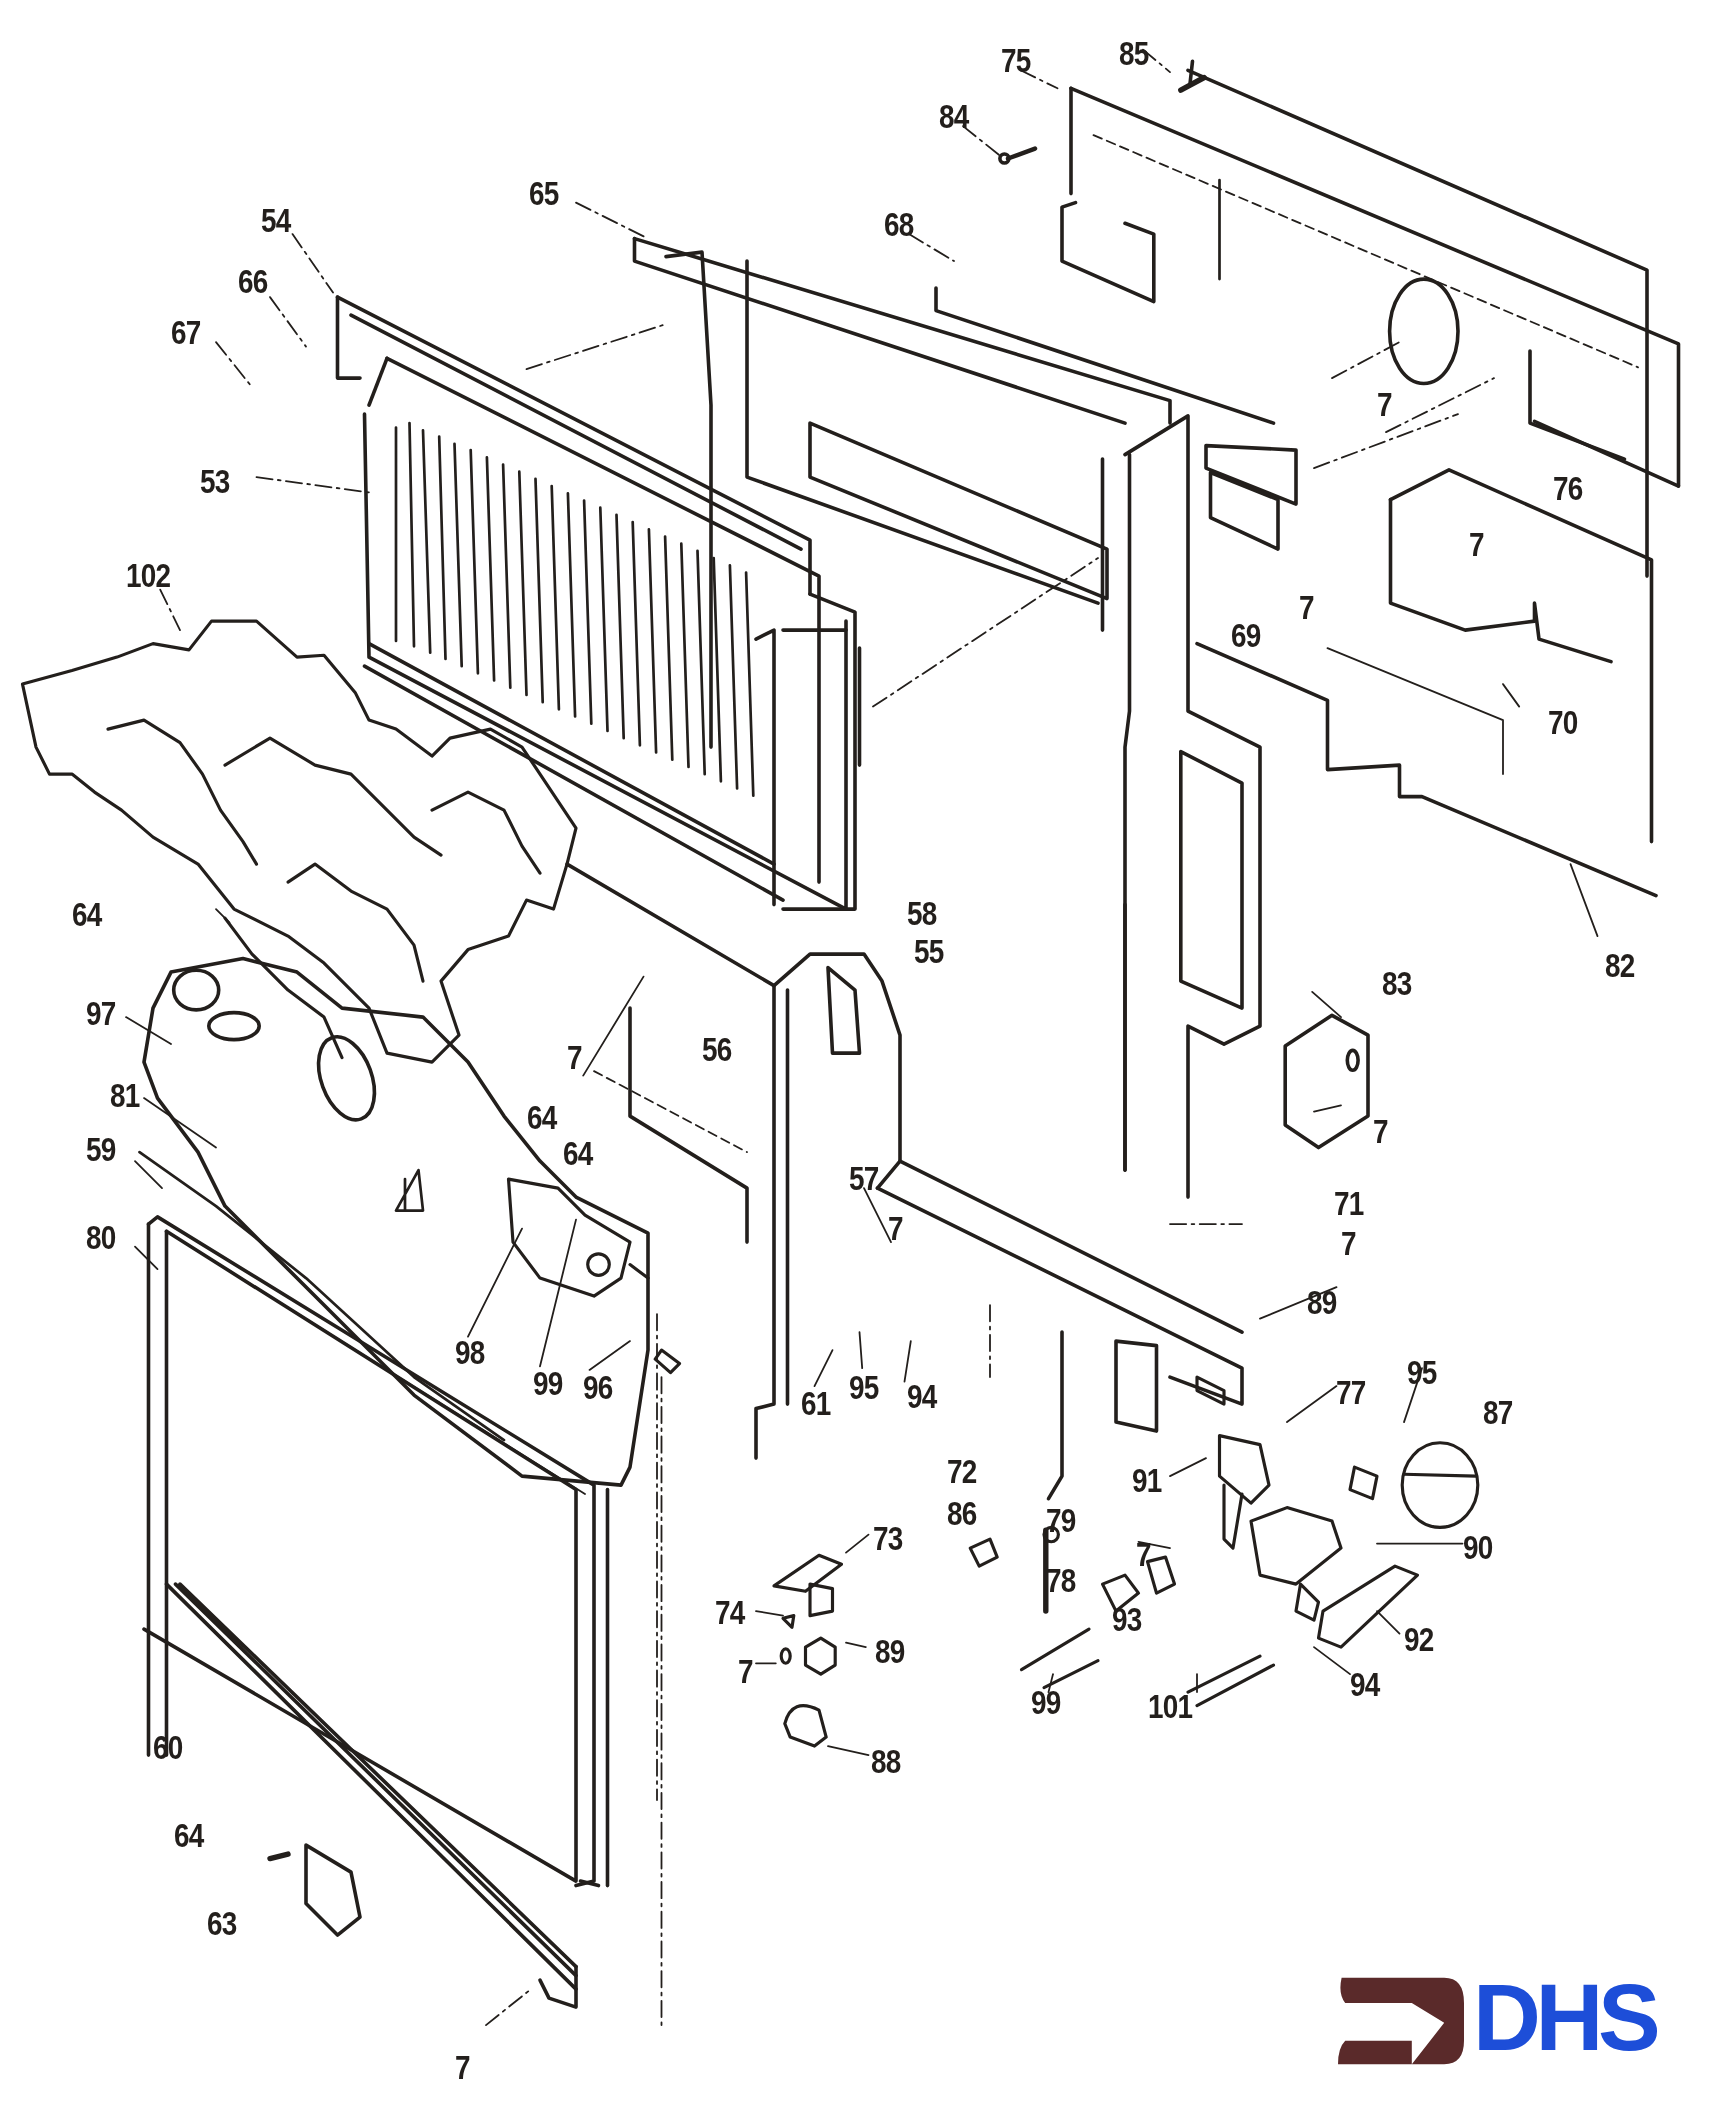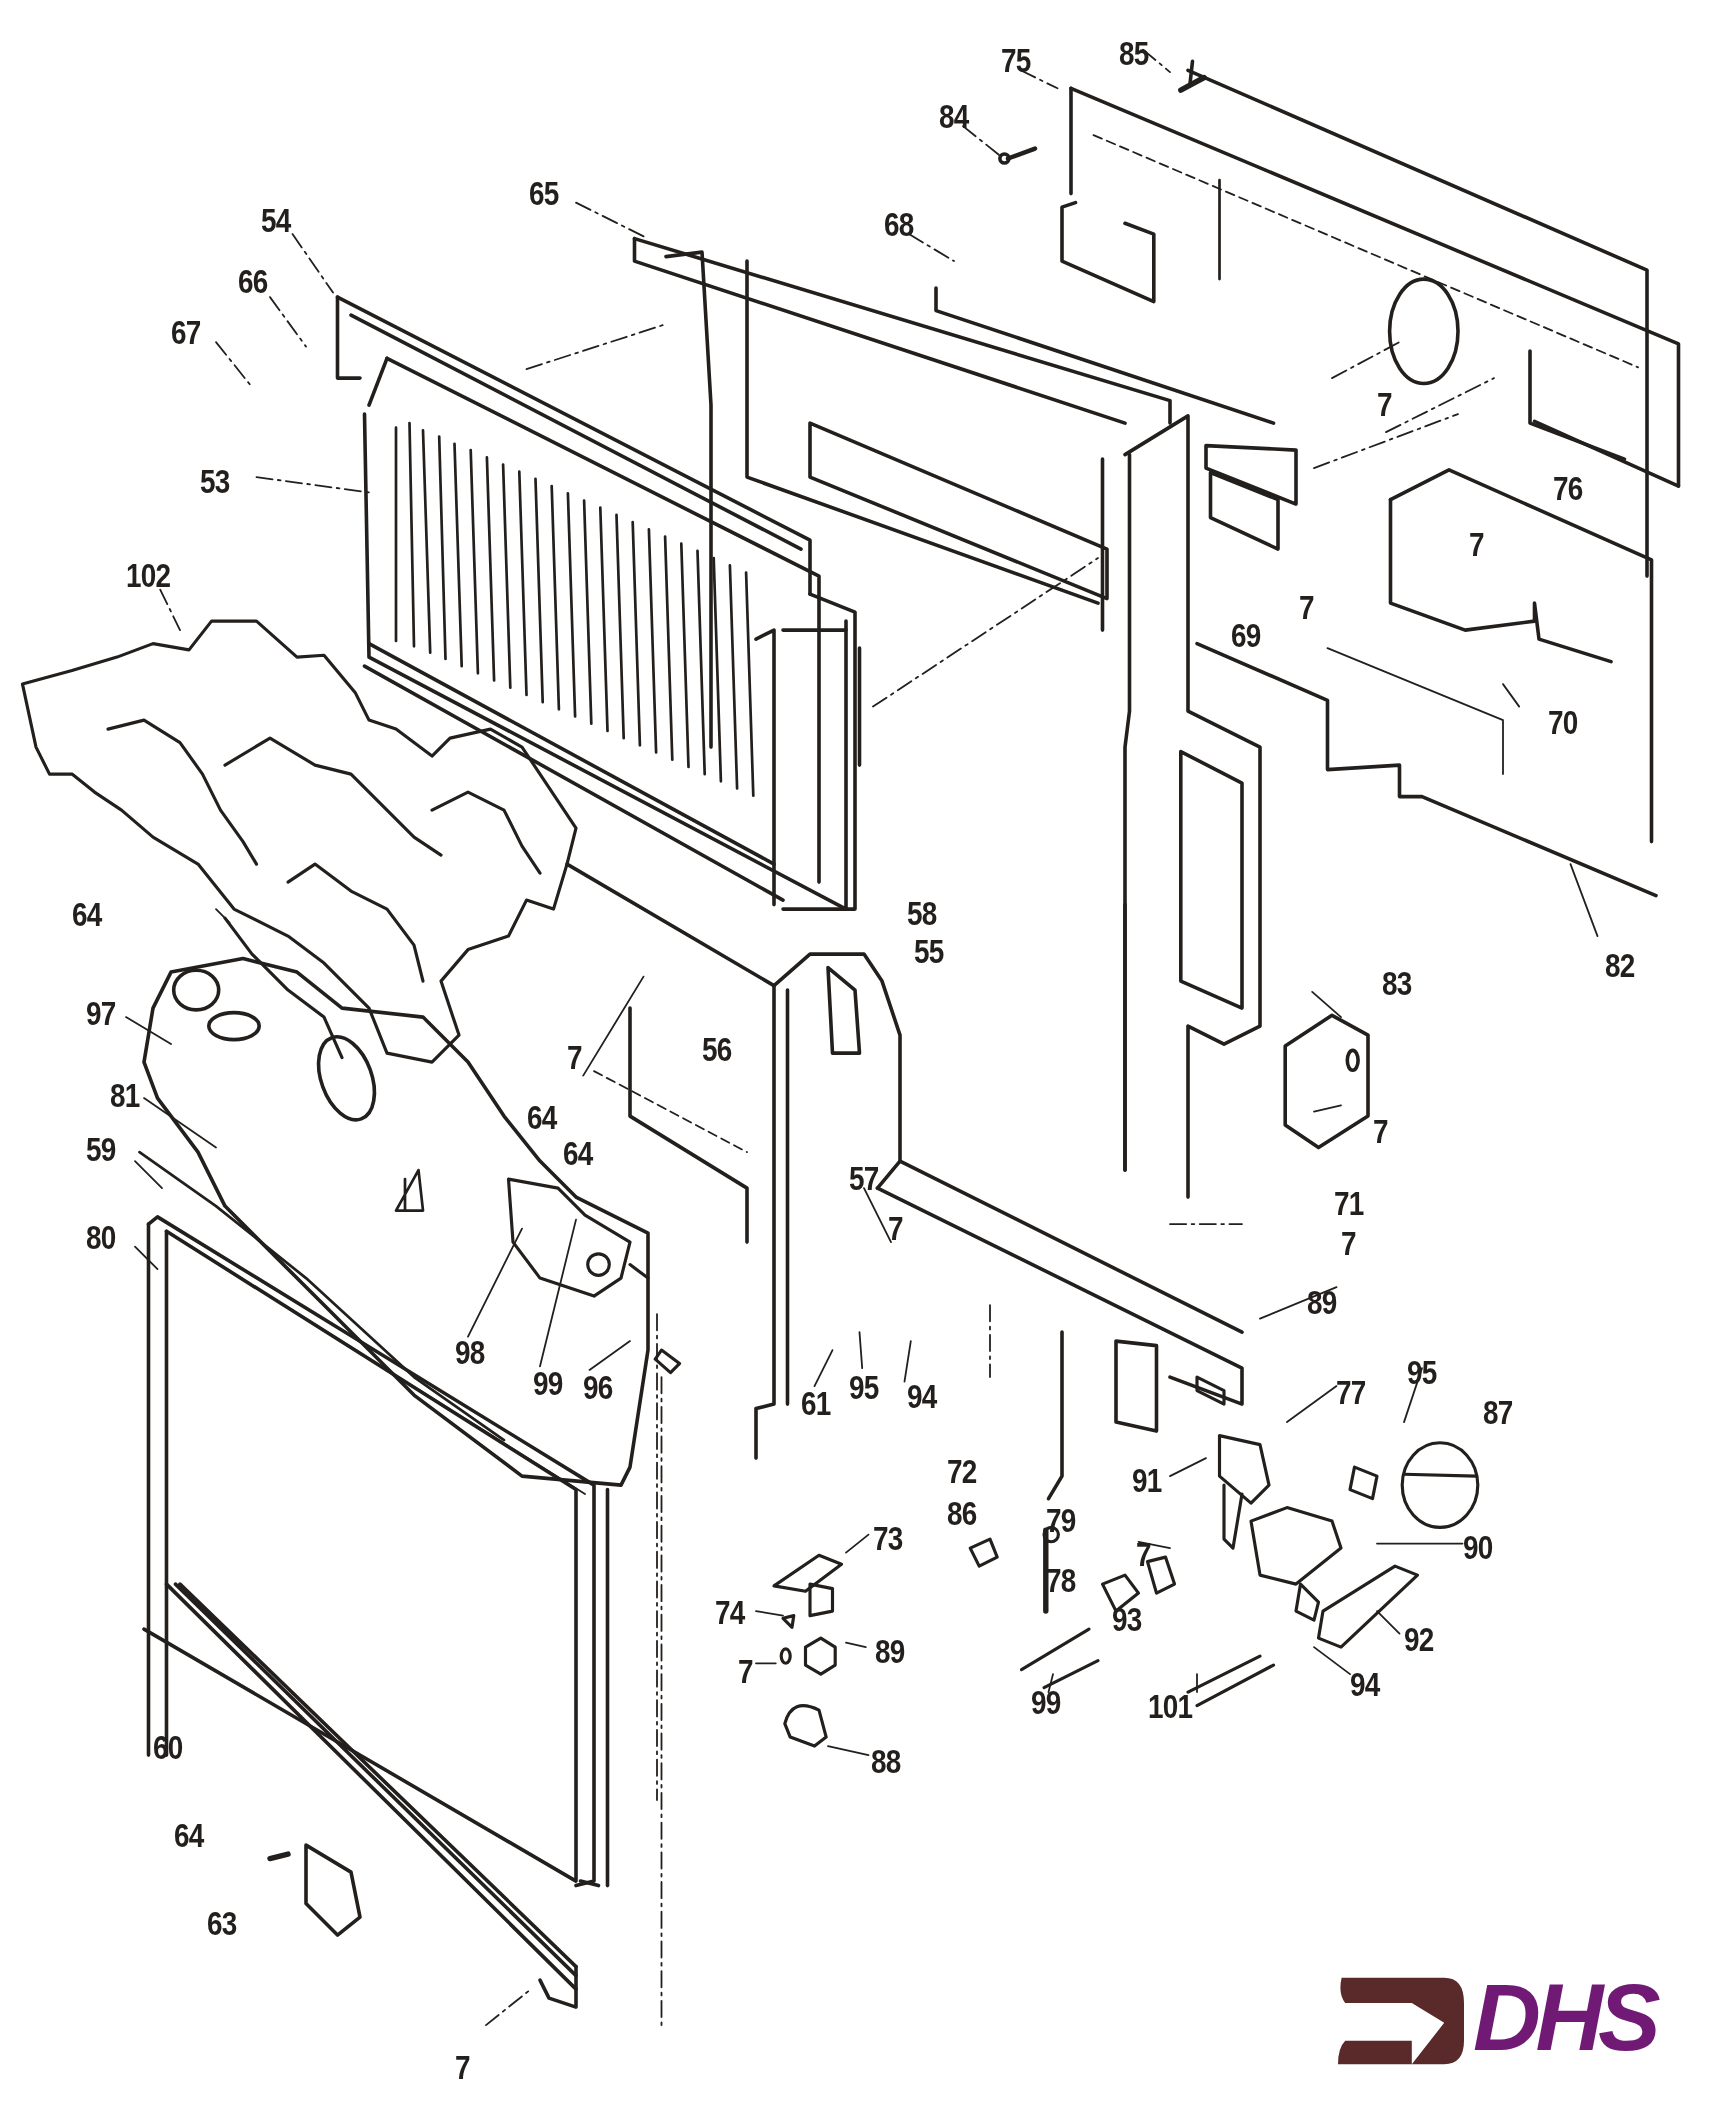--- a/index.html
+++ b/index.html
@@ -4,21 +4,21 @@
 <style>
   html, body { margin:0; padding:0; background:#ffffff; }
   body { width:1728px; height:2117px; position:relative; overflow:hidden;
          font-family:"Liberation Sans", sans-serif; }
   #diagram { position:absolute; left:0; top:0; width:1728px; height:2117px; }
   .lbl { position:absolute; font-family:"Liberation Sans", sans-serif;
          font-weight:bold; font-size:34px; color:#231f1c; transform:scaleX(0.82);
          transform-origin:left top; line-height:1; letter-spacing:-0.9px; }
   #logo { position:absolute; left:1338px; top:1976px; width:333px; height:90px; }
   #logo .txt { position:absolute; left:135px; top:-5.4px; font-family:"Liberation Sans", sans-serif;
-               font-weight:bold; font-size:94px; color:#701a75; letter-spacing:-5.4px; line-height:1;font-style:italic; }
+               font-weight:bold; font-size:94px; color:#1d4ed8; letter-spacing:-5.4px; line-height:1; }
 </style>
 </head>
 <body>
 
 <svg id="diagram" xmlns="http://www.w3.org/2000/svg" width="1728" height="2117" viewBox="0 0 1920 2352">
   <g fill="none" stroke="#231f1c" stroke-width="4" stroke-linejoin="round" stroke-linecap="round">
 
     <g>
       <path d="M1320 78 L1830 300 L1830 640"></path>
       <path d="M1190 98 L1865 382 L1865 540"></path>

